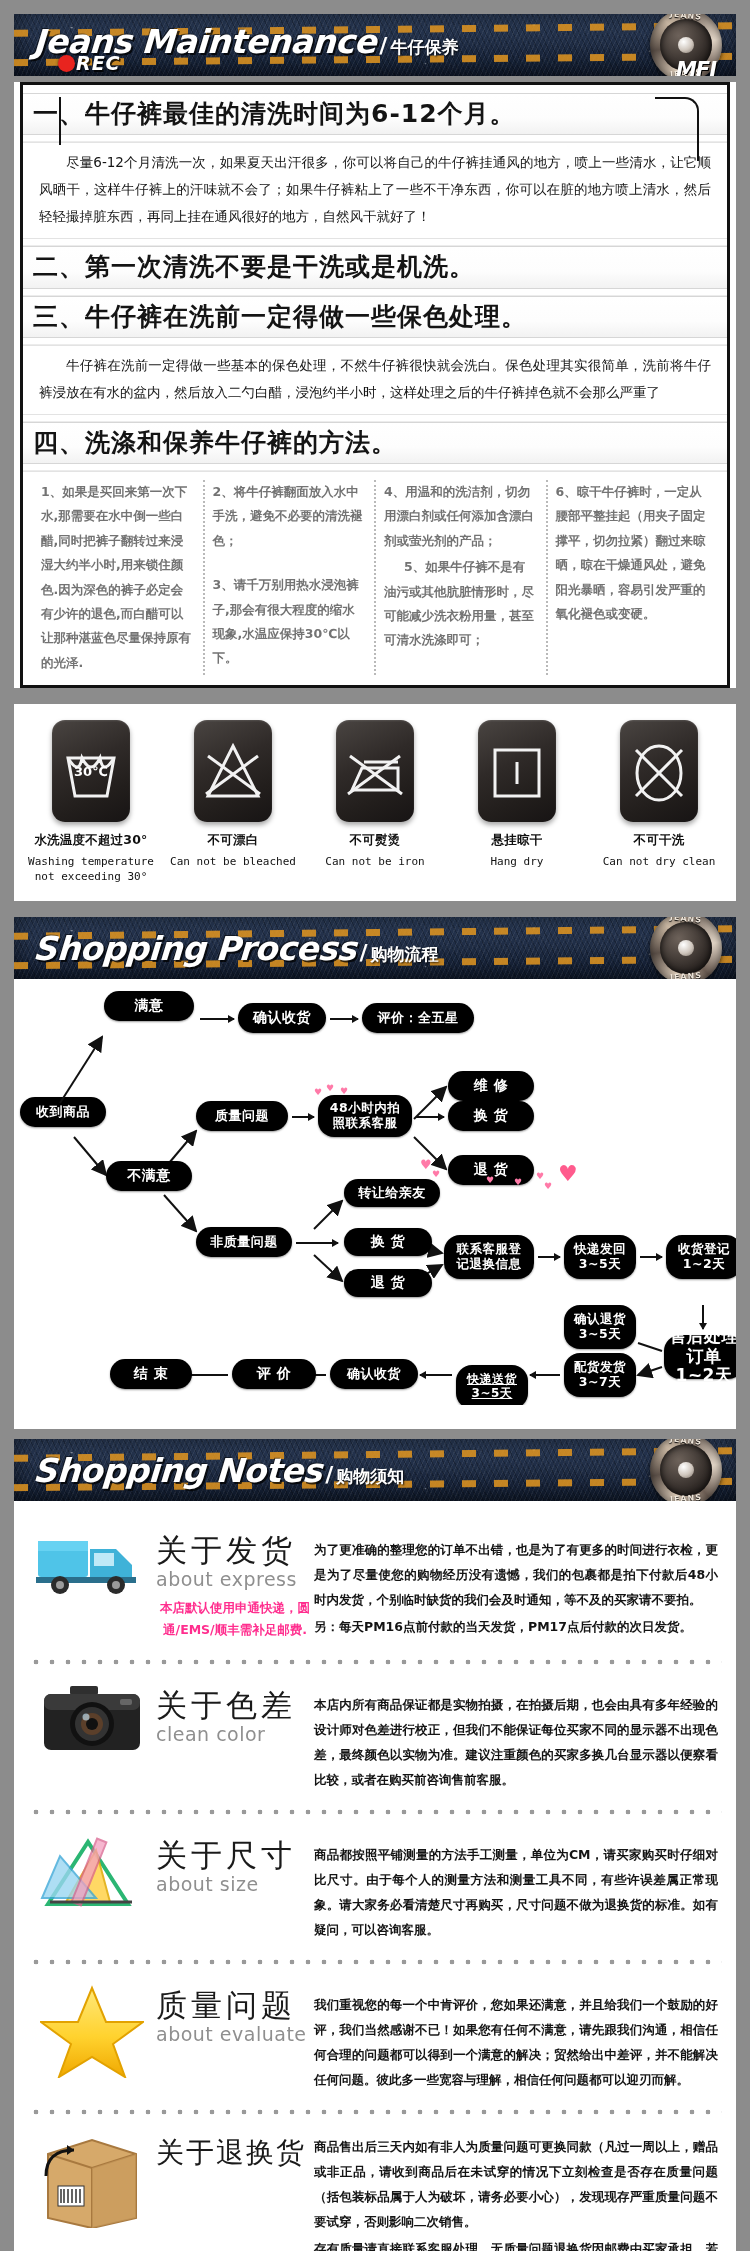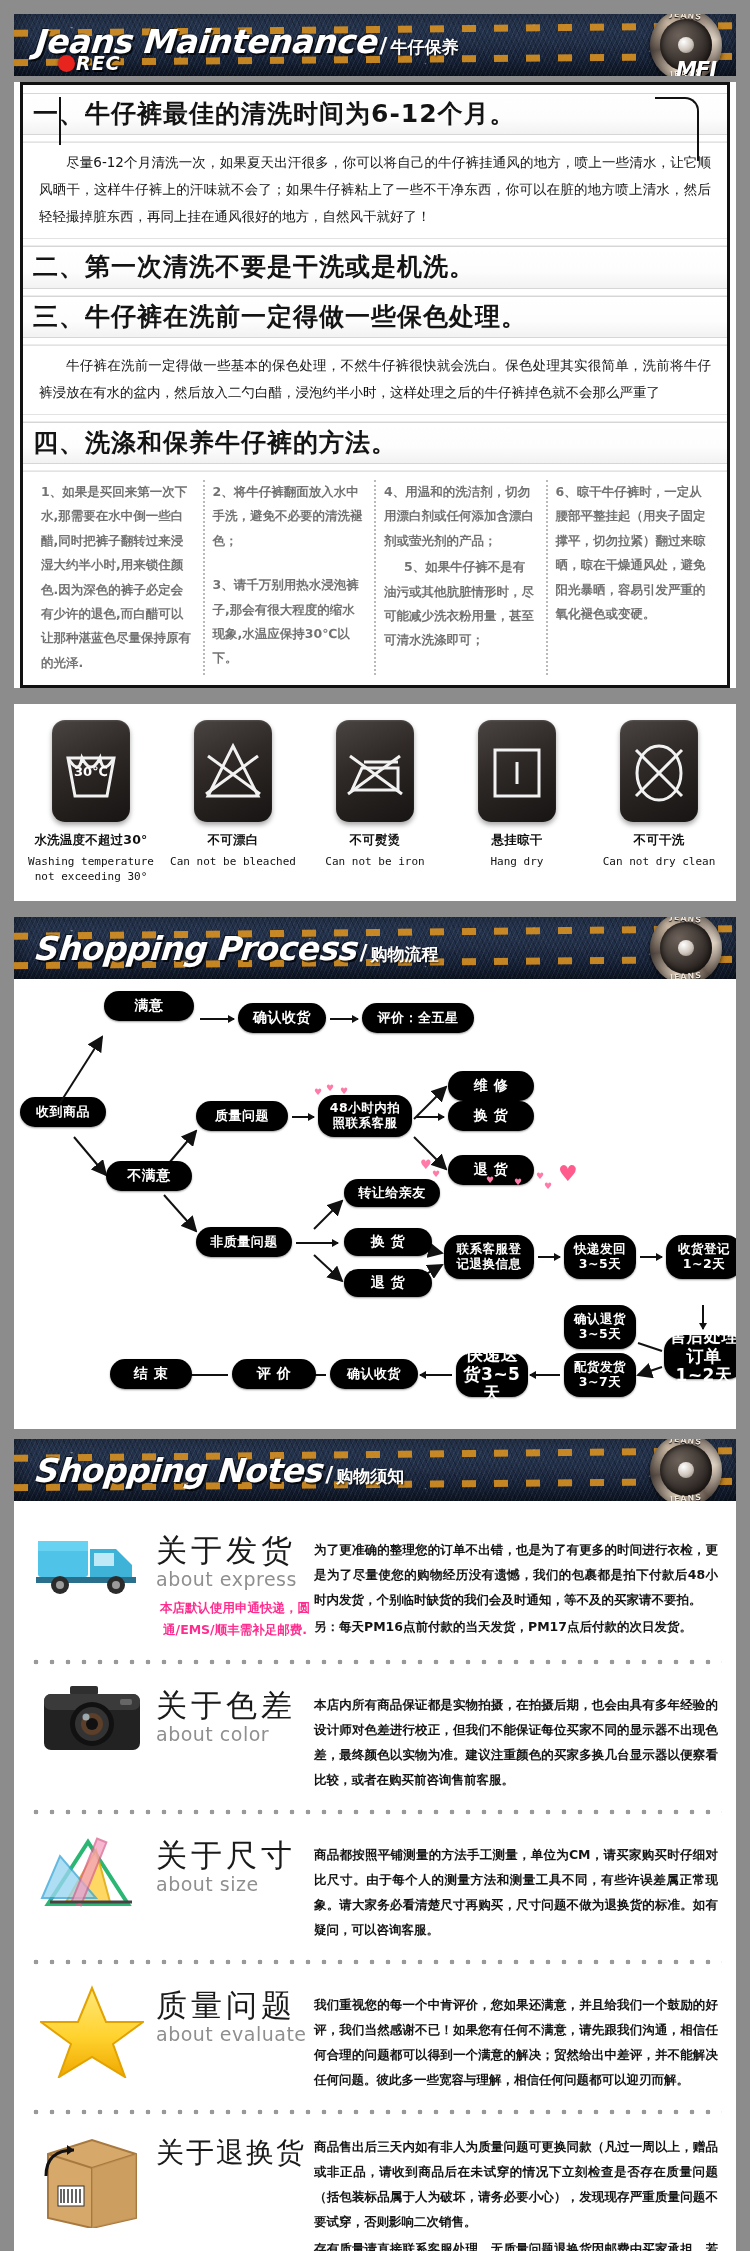--- a/index.html
+++ b/index.html
@@ -506,21 +506,21 @@
     <svg style="position:absolute;left:0;top:0;width:750px;height:100px;pointer-events:none;">
       <defs>
         <marker id="ah2" markerWidth="8" markerHeight="8" refX="7" refY="4" orient="auto">
           <path d="M0,0 L8,4 L0,8 z" fill="#111"></path>
         </marker>
       </defs>
       <line x1="624" y1="38" x2="648" y2="46" stroke="#111" stroke-width="2"></line>
       <line x1="648" y1="62" x2="624" y2="70" stroke="#111" stroke-width="2" marker-end="url(#ah2)"></line>
     </svg>
     <div class="arrow left" style="left:516px;top:69px;width:30px;"></div>
-    <div class="node two" style="left:442px;top:48px;width:72px;height:44px;font-size:17px;">
+    <div class="node two" style="left:442px;top:60px;width:72px;height:44px;font-size:12px;text-decoration:underline;">
       <span style="display:block;">快递送货3~5天</span>
     </div>
     <div class="arrow left" style="left:406px;top:69px;width:32px;"></div>
     <div class="node" style="left:316px;top:54px;width:88px;height:30px;font-size:13px;">确认收货</div>
     <div class="arrow left" style="left:240px;top:69px;width:72px;"></div>
     <div class="node" style="left:218px;top:54px;width:84px;height:30px;">评 价</div>
     <div class="arrow left" style="left:168px;top:69px;width:46px;"></div>
     <div class="node" style="left:96px;top:54px;width:82px;height:30px;">结 束</div>
   </div>
 
@@ -586,21 +586,21 @@
             <circle cx="52" cy="42" r="17" fill="#333"></circle>
             <circle cx="52" cy="42" r="11" fill="#5b3f2a"></circle>
             <circle cx="52" cy="42" r="6" fill="#111"></circle>
             <circle cx="46" cy="35" r="3.5" fill="#bcd8e8" opacity=".7"></circle>
             <rect x="80" y="17" width="12" height="6" rx="2" fill="#666"></rect>
           </svg>
         </div>
       </div>
       <div class="note-mid">
         <div class="note-cn">关于色差</div>
-        <div class="note-en">about color</div>
+        <div class="note-en">clean color</div>
       </div>
       <div class="note-body">
         <p>本店内所有商品保证都是实物拍摄，在拍摄后期，也会由具有多年经验的设计师对色差进行校正，但我们不能保证每位买家不同的显示器不出现色差，最终颜色以实物为准。建议注重颜色的买家多换几台显示器以便察看比较，或者在购买前咨询售前客服。</p>
       </div>
     </div>
 
     <div class="dot-div"></div>
 
     <div class="note">
       <div class="note-ico">

